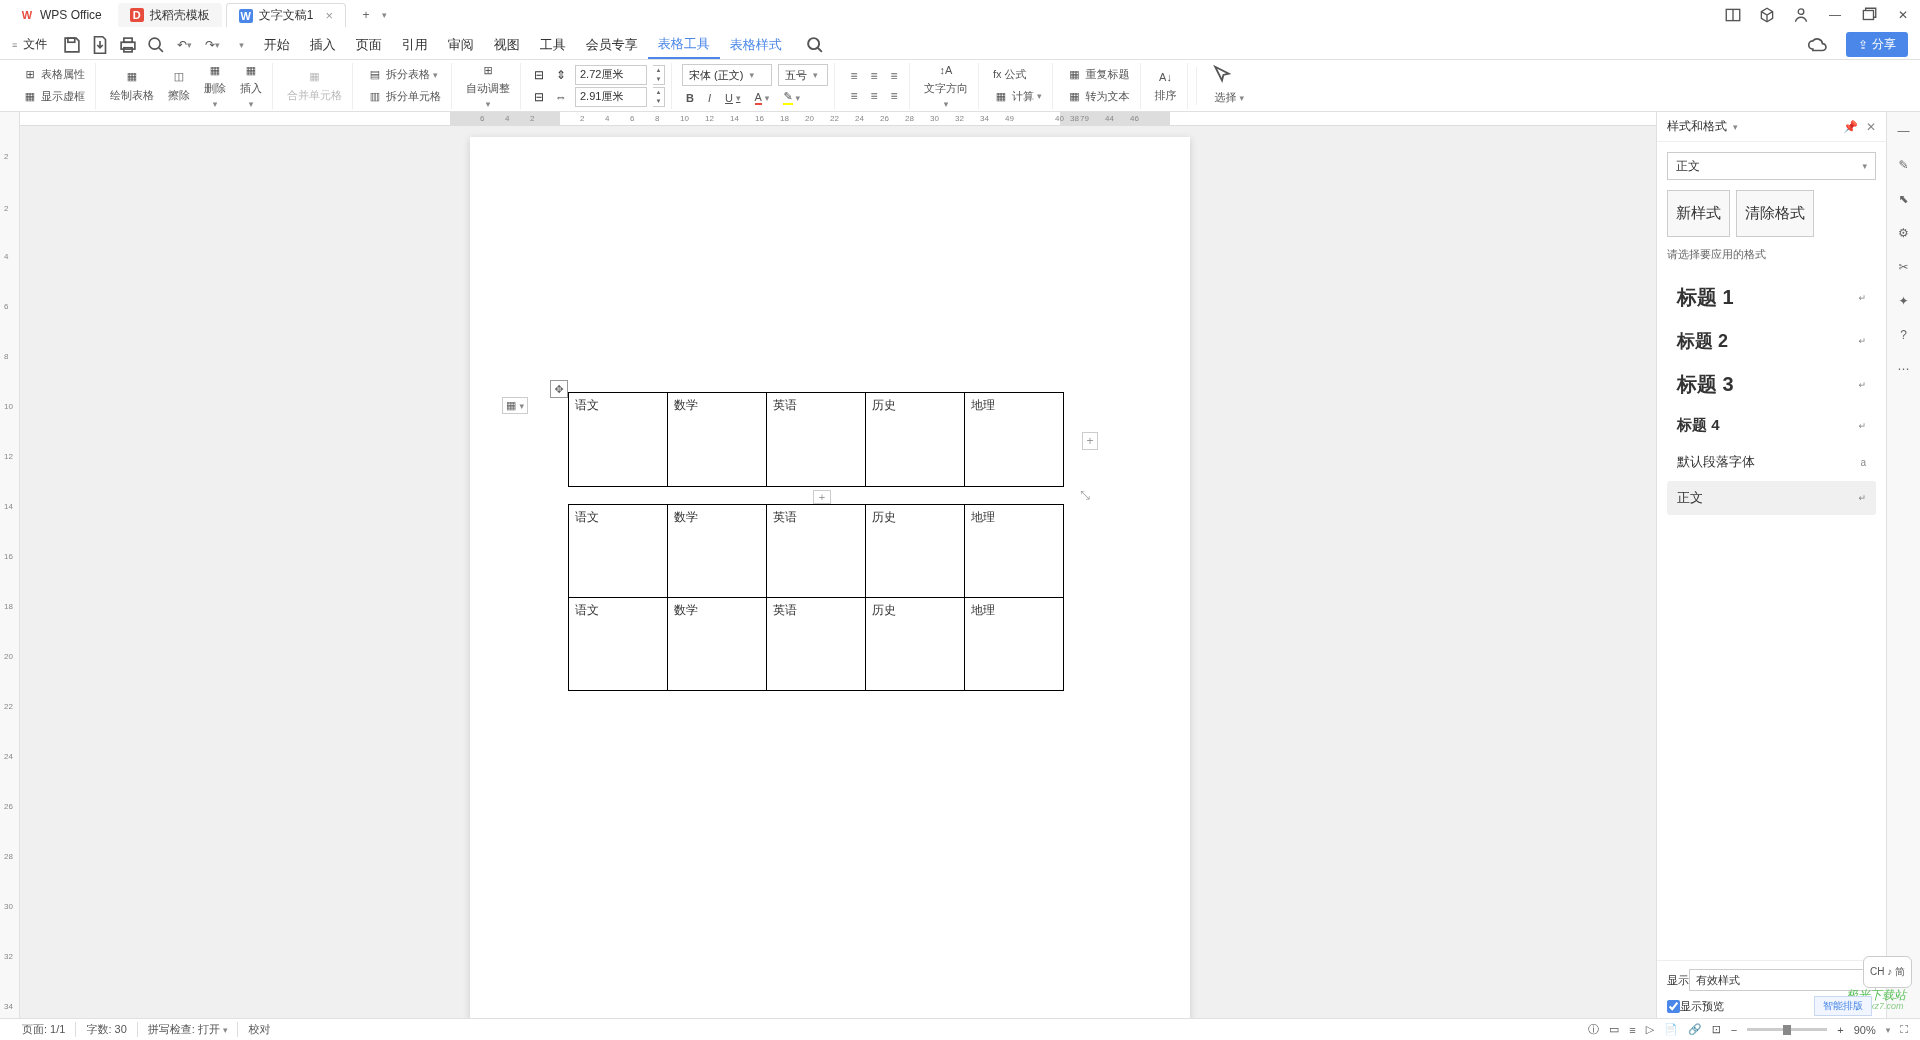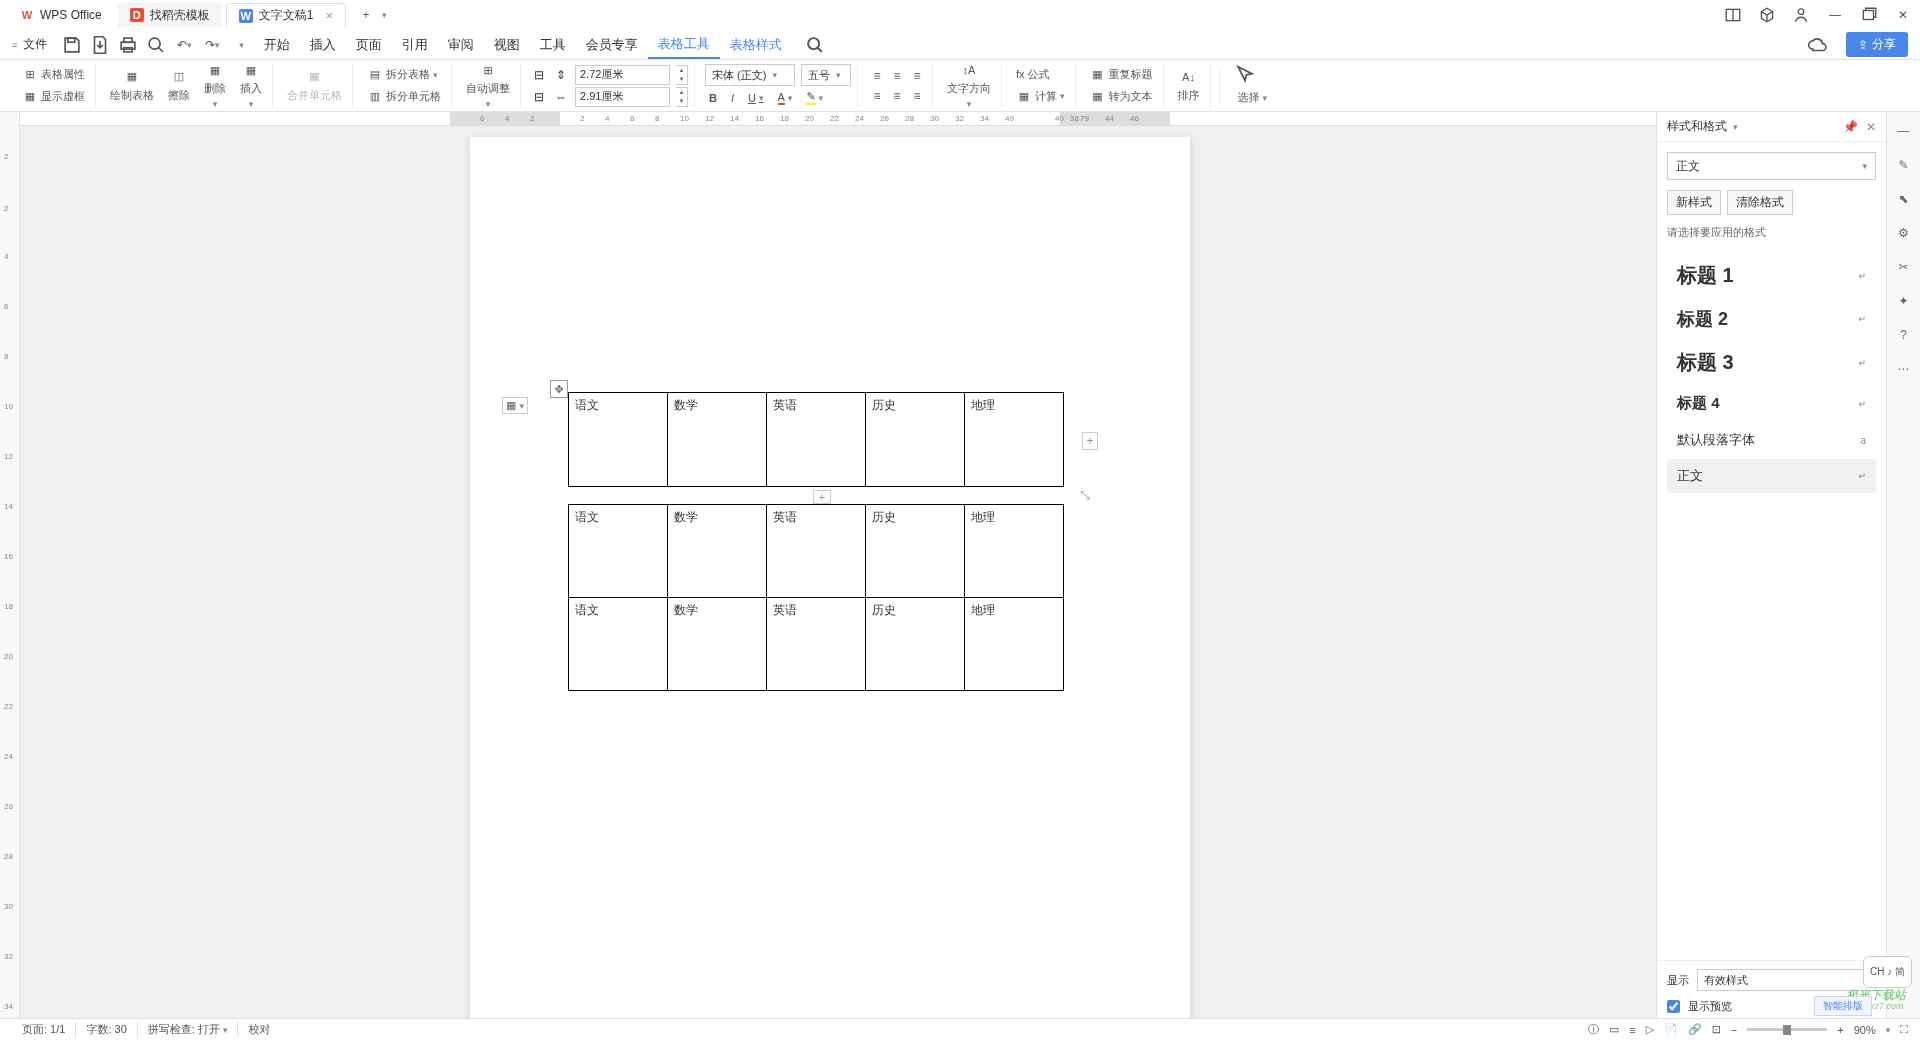--- a/index.html
+++ b/index.html
@@ -19,21 +19,21 @@
 .menu-item{padding:4px 10px;cursor:pointer;color:#333;font-size:13px}
 .menu-item.active{color:#4a87e8;border-bottom:2px solid #4a87e8}
 .menubar-right{margin-left:auto;display:flex;align-items:center;gap:12px}
 .share-btn{background:#4a87e8;color:#fff;padding:4px 12px;border-radius:3px;display:flex;align-items:center;gap:4px;cursor:pointer;font-size:12px}
 .ribbon{height:52px;background:#fff;display:flex;align-items:center;padding:0 12px;gap:4px;border-bottom:1px solid #e0e0e0}
 .ribbon-group{display:flex;flex-direction:column;gap:2px;padding:0 6px;border-right:1px solid #eee;height:46px;justify-content:center}
 .ribbon-row{display:flex;align-items:center;gap:6px}
 .ribbon-btn{display:flex;align-items:center;gap:3px;cursor:pointer;font-size:11px;color:#555;padding:2px 4px}
 .ribbon-btn.disabled{color:#bbb}
 .ribbon-icon{width:16px;height:16px;display:flex;align-items:center;justify-content:center}
-.dim-input{height:20px;width:95px;border:1px solid #ccc;font-size:11px;padding:0 4px;display:flex;align-items:center;background:#fff}
+.dim-input{height:20px;width:72px;border:1px solid #ccc;font-size:11px;padding:0 4px;display:flex;align-items:center;background:#fff}
 .dim-spin{width:12px;display:flex;flex-direction:column;height:20px;border:1px solid #ccc;border-left:none}
 .dim-spin span{flex:1;display:flex;align-items:center;justify-content:center;font-size:6px;color:#666;cursor:pointer}
 .font-select{height:22px;border:1px solid #ccc;font-size:11px;padding:0 6px;display:flex;align-items:center;background:#fff;gap:6px;cursor:pointer}
 .align-grid{display:grid;grid-template-columns:repeat(3,18px);gap:2px}
 .align-cell{width:18px;height:18px;display:flex;align-items:center;justify-content:center;cursor:pointer;color:#666}
 .cursor-icon{width:22px;height:22px;display:flex;align-items:center;justify-content:center;cursor:pointer}
 .workspace{display:flex;height:calc(100% - 130px)}
 .vruler{width:20px;background:#f8f8f8;border-right:1px solid #e0e0e0;position:relative;font-size:8px;color:#888;padding-top:38px}
 .vruler-mark{position:absolute;left:4px;font-size:8px}
 .canvas-area{flex:1;background:#f0f0f0;position:relative;overflow:hidden}
@@ -47,32 +47,32 @@
 .doc-table td{border:1px solid #000;width:99px;height:94px;vertical-align:top;padding:4px 6px;font-size:12px}
 .doc-table.second td{height:93px}
 .add-col{position:absolute;left:1062px;top:320px;width:16px;height:18px;border:1px solid #ccc;background:#fff;display:flex;align-items:center;justify-content:center;font-size:12px;color:#999;cursor:pointer}
 .add-row{position:absolute;left:793px;top:378px;width:18px;height:14px;border:1px solid #ccc;background:#fff;display:flex;align-items:center;justify-content:center;font-size:11px;color:#999;cursor:pointer}
 .resize-handle{position:absolute;left:1058px;top:376px;width:14px;height:14px;cursor:nwse-resize;color:#999;font-size:12px;display:flex;align-items:center;justify-content:center}
 .side-panel{width:230px;background:#fff;border-left:1px solid #e0e0e0;display:flex;flex-direction:column}
 .side-header{height:30px;display:flex;align-items:center;padding:0 10px;gap:6px;border-bottom:1px solid #eee}
 .side-header-right{margin-left:auto;display:flex;gap:8px}
 .style-select{margin:10px;height:28px;border:1px solid #ccc;display:flex;align-items:center;padding:0 8px;justify-content:space-between;cursor:pointer}
 .style-btns{display:flex;gap:6px;padding:0 10px}
-.style-chip{border:1px solid #ccc;padding:3px 8px;font-size:12px;cursor:pointer;background:#f8f8f8}
+.style-chip{border:1px solid #ccc;padding:13px 8px;font-size:15px;cursor:pointer;background:#f8f8f8}
 .style-hint{padding:10px;font-size:11px;color:#666}
 .style-list{flex:1;overflow:auto;padding:4px 10px}
 .style-item{padding:8px 10px;display:flex;justify-content:space-between;align-items:center;cursor:pointer;border-radius:3px;margin-bottom:2px}
 .style-item:hover,.style-item.sel{background:#f0f0f0}
 .style-item .lbl{font-size:13px}
 .style-item.h1 .lbl{font-size:20px;font-weight:bold}
 .style-item.h2 .lbl{font-size:18px;font-weight:bold}
 .style-item.h3 .lbl{font-size:20px;font-weight:bold}
 .style-item.h4 .lbl{font-size:15px;font-weight:bold}
 .side-footer{padding:8px 10px;border-top:1px solid #eee;display:flex;flex-direction:column;gap:8px}
-.side-footer-row{display:flex;align-items:center;gap:8px;font-size:11px}
+.side-footer-row{display:flex;align-items:center;gap:0;font-size:11px}
 .side-dd{flex:1;height:22px;border:1px solid #ccc;display:flex;align-items:center;padding:0 6px;justify-content:space-between;cursor:pointer;font-size:11px}
 .dock{width:34px;background:#f8f8f8;border-left:1px solid #e0e0e0;display:flex;flex-direction:column;align-items:center;padding-top:8px;gap:12px}
 .dock-btn{width:22px;height:22px;display:flex;align-items:center;justify-content:center;cursor:pointer;color:#666}
 .statusbar{height:22px;background:#fff;border-top:1px solid #e0e0e0;display:flex;align-items:center;padding:0 12px;font-size:11px;color:#555;position:absolute;bottom:0;left:0;right:0}
 .status-item{padding:0 10px;border-right:1px solid #ddd}
 .statusbar-right{margin-left:auto;display:flex;align-items:center;gap:10px}
 .zoom-slider{width:80px;height:3px;background:#ccc;position:relative;cursor:pointer}
 .zoom-thumb{position:absolute;width:8px;height:10px;background:#888;top:-3px;left:36px}
 .watermark{position:absolute;right:14px;bottom:28px;font-size:12px;color:#5bc25b;font-style:italic;pointer-events:none;text-align:center;line-height:1.1}
 .watermark .sub{font-size:9px;color:#8c8;display:block}

